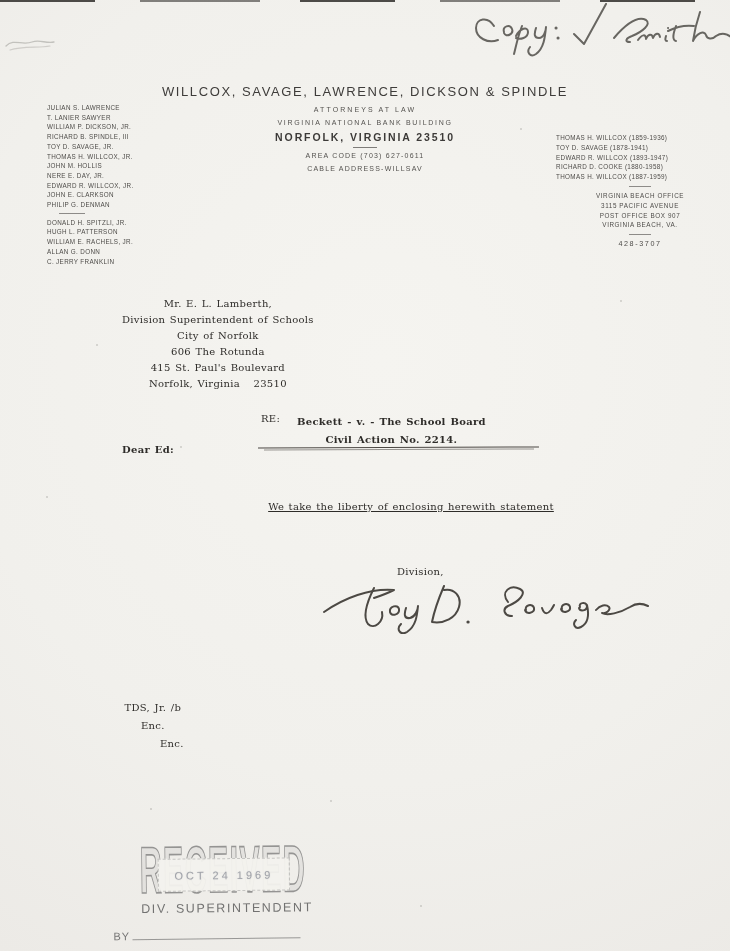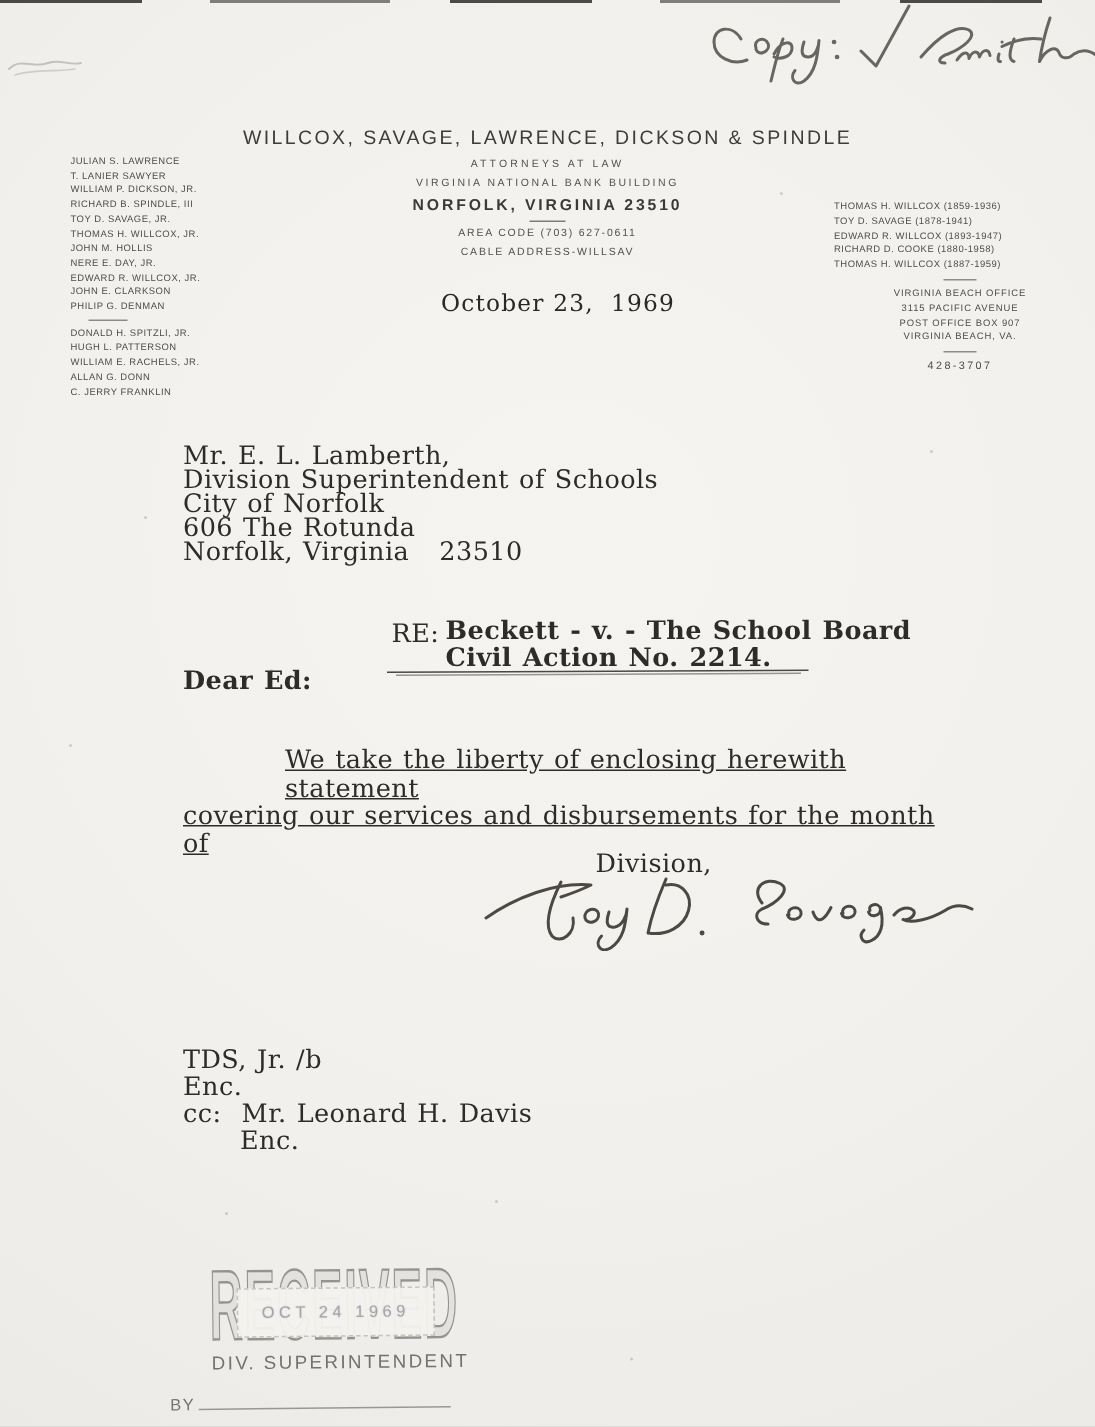--- a/index.html
+++ b/index.html
@@ -27,21 +27,21 @@
   .cityline{font-size:10.5px;letter-spacing:1.9px;margin-top:5px;font-weight:bold;color:#3c3a38;}
   .mini-rule{width:24px;margin:4px auto 0;border-top:1px solid #7e7c79;}
   .phoneline{font-size:7px;letter-spacing:1.2px;margin-top:4px;color:#54524f;}
   .cableline{font-size:7px;letter-spacing:1.2px;margin-top:6px;color:#54524f;}
   .lh-right{position:absolute;left:556px;top:133px;width:168px;font-size:6.3px;letter-spacing:.35px;color:#4e4c49;}
   .lh-right .ln{line-height:9.8px;white-space:nowrap;}
   .lh-right .branch{ text-align:center;letter-spacing:.6px;}
   .rule-c{width:22px;margin:4px auto;border-top:1px solid #8d8b88;}
   .branch-phone{text-align:center;font-size:7.2px;letter-spacing:1.6px;margin-top:2px;}
   
-  .tw{font-family:"DejaVu Serif",serif;font-size:17px;color:#2e2c29;letter-spacing:.3px;word-spacing:1px;}
+  .tw{font-family:"DejaVu Serif",serif;font-size:10px;color:#2e2c29;letter-spacing:.3px;word-spacing:1px;text-align:center;}
   .letter-date{position:absolute;left:294px;top:193px;font-family:"DejaVu Serif",serif;font-size:15.5px;letter-spacing:.8px;color:#2a2825;white-space:pre;}
   .recipient{position:absolute;left:122px;top:296px;}
   .recipient .ln{line-height:16.1px;}
   .re-label{position:absolute;left:261px;top:413px;}
   .re-lines{position:absolute;left:297px;top:413px;}
   .re-lines .ln{line-height:17.5px;font-weight:bold;}
   .re-underline{position:absolute;left:258px;top:447px;width:281px;height:4px;transform:rotate(-.25deg);}
   .re-underline .u1{border-top:1.6px solid #4b4743;width:100%;}
   .re-underline .u2{border-top:1px solid rgba(75,71,67,.55);width:96%;margin-left:6px;margin-top:1px;}
   .salutation{position:absolute;left:122px;top:444px;font-weight:bold;}
@@ -132,45 +132,44 @@
     <div class="ln">THOMAS H. WILLCOX (1887-1959)</div>
     <div class="rule-c"></div>
     <div class="ln branch">VIRGINIA BEACH OFFICE</div>
     <div class="ln branch">3115 PACIFIC AVENUE</div>
     <div class="ln branch">POST OFFICE BOX 907</div>
     <div class="ln branch">VIRGINIA BEACH, VA.</div>
     <div class="rule-c"></div>
     <div class="branch-phone">428-3707</div>
   </div>
 
-  <div class="letter-date">October 23,  1969</div>
 
   <div class="recipient tw">
     <div class="ln pre">Mr. E. L. Lamberth,</div>
     <div class="ln pre">Division Superintendent of Schools</div>
     <div class="ln pre">City of Norfolk</div>
     <div class="ln pre">606 The Rotunda</div>
+    <div class="ln pre">415 St. Paul's Boulevard</div>
     <div class="ln pre">Norfolk, Virginia   23510</div>
   </div>
 
   <div class="re-label tw">RE:</div>
   <div class="re-lines tw">
     <div class="ln">Beckett - v. - The School Board</div>
     <div class="ln">Civil Action No. 2214.</div>
   </div>
   <div class="re-underline">
     <div class="u1"></div>
       <div class="u2"></div>
   </div>
 
   <div class="salutation tw">Dear Ed:</div>
 
   <div class="body-para tw">
     <div class="ln">We take the liberty of enclosing herewith statement</div>
-    <div class="ln">covering our services and disbursements for the month of</div>
   </div>
 
   <div class="closing tw">Division,</div>
 
   <svg class="signature" width="330" height="62" viewBox="0 0 330 62">
     <title>Toy D. Savage</title>
     <g stroke="#36322d" stroke-width="2" opacity=".88">
       <path d="M2,40 C22,26 48,16 72,18 C64,22 58,24 52,26"></path>
       <path d="M52,16 C46,28 40,44 46,52 C52,58 62,50 60,40"></path>
       <path d="M68,40 C67,34 76,32 77,37 C78,43 69,45 68,40"></path>
@@ -182,21 +181,20 @@
       <path d="M220,36 C222,42 225,43 229,38 C231,35 232,33 232,33"></path>
       <path d="M240,37 C238,32 247,30 248,35 C249,40 240,42 239,37"></path>
       <path d="M258,35 C256,31 264,29 265,34 C265,39 258,40 257,36 M265,33 C267,42 267,51 259,55 C253,58 250,52 254,48"></path>
       <path d="M274,38 C278,33 284,32 287,35 C289,38 284,42 280,41 C285,44 298,41 308,35 C314,31 320,31 326,34"></path>
     </g>
   </svg>
 
   <div class="footer tw">
     <div class="ln pre">TDS, Jr. /b</div>
     <div class="ln pre">Enc.</div>
-    <div class="ln pre">cc:  Mr. Leonard H. Davis</div>
     <div class="ln pre indent">Enc.</div>
   </div>
 
   <div class="stamp">
     <div class="stamp-word">RECEIVED</div>
     <div class="stamp-datebox">
       <span class="stamp-date">OCT 24 1969</span>
     </div>
     <div class="stamp-office">DIV. SUPERINTENDENT</div>
     <div class="stamp-by"><span>BY</span><span class="byline"></span></div>

